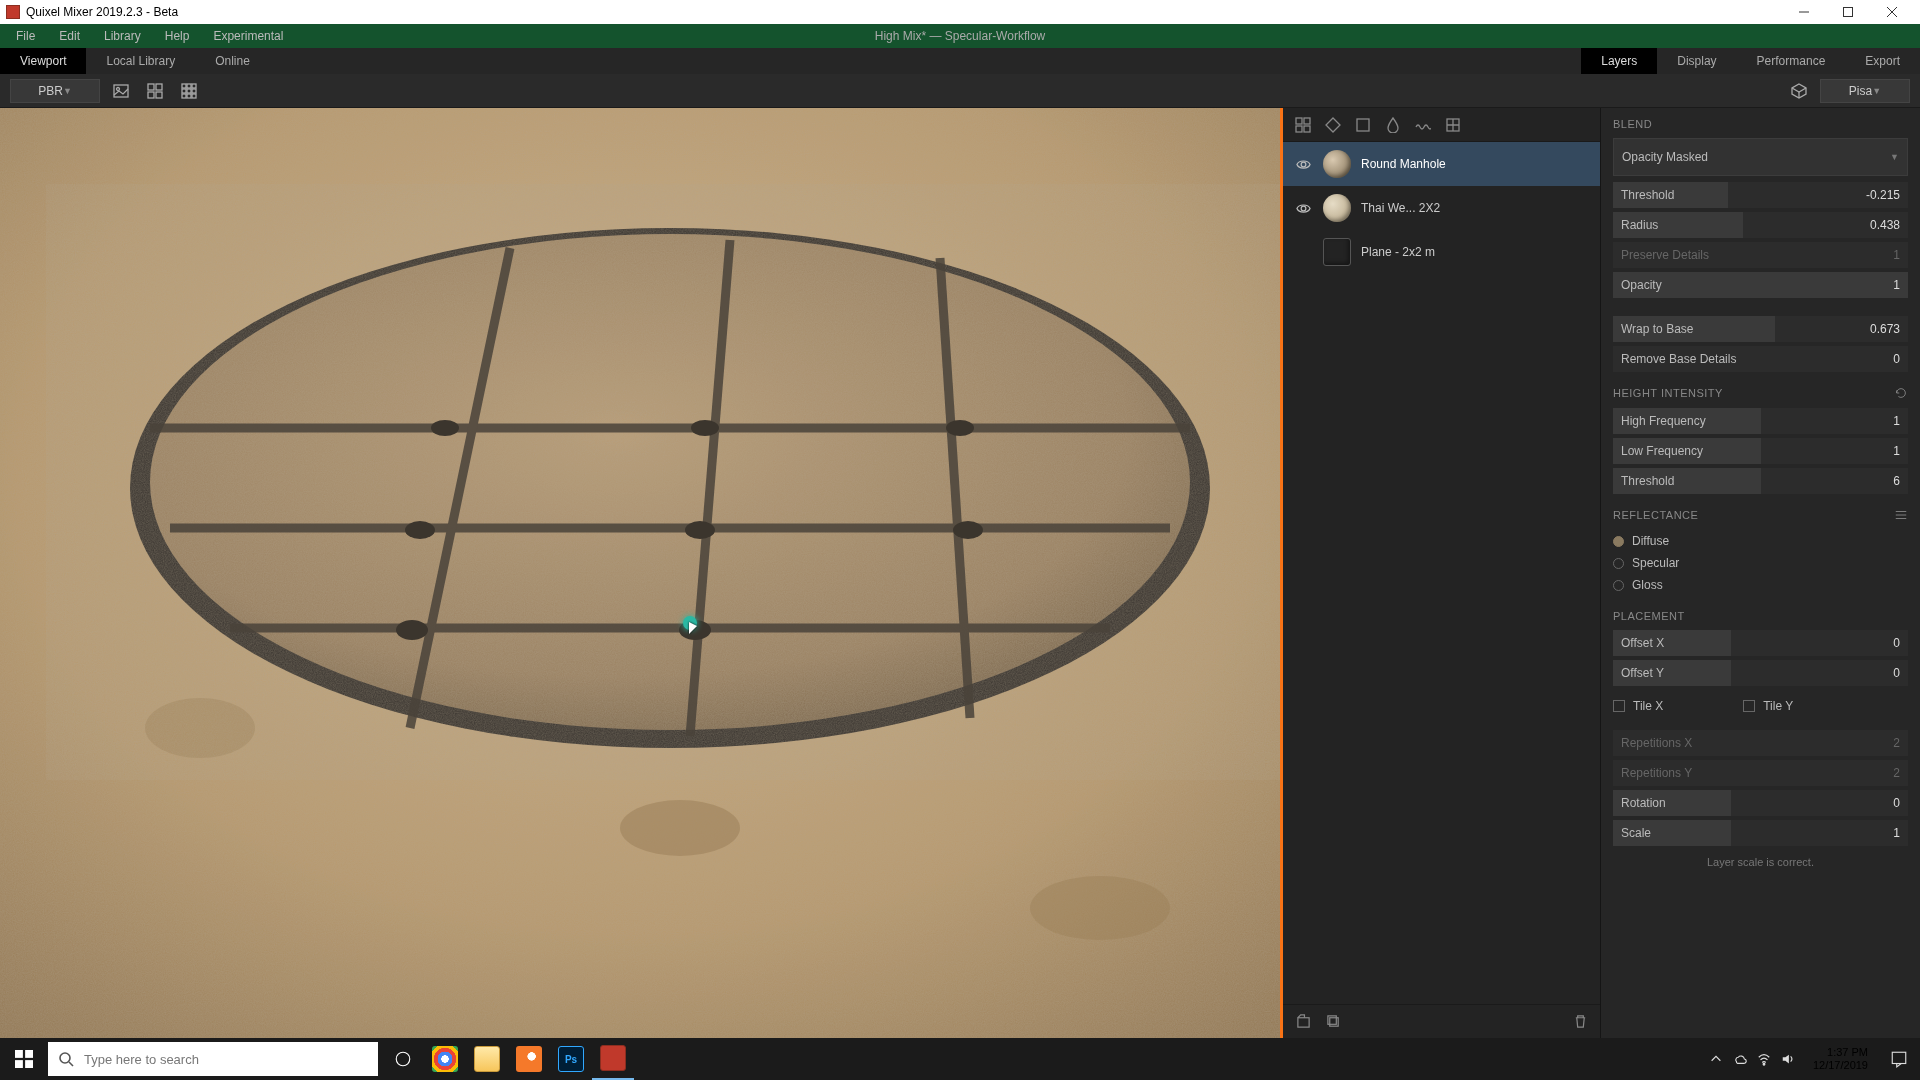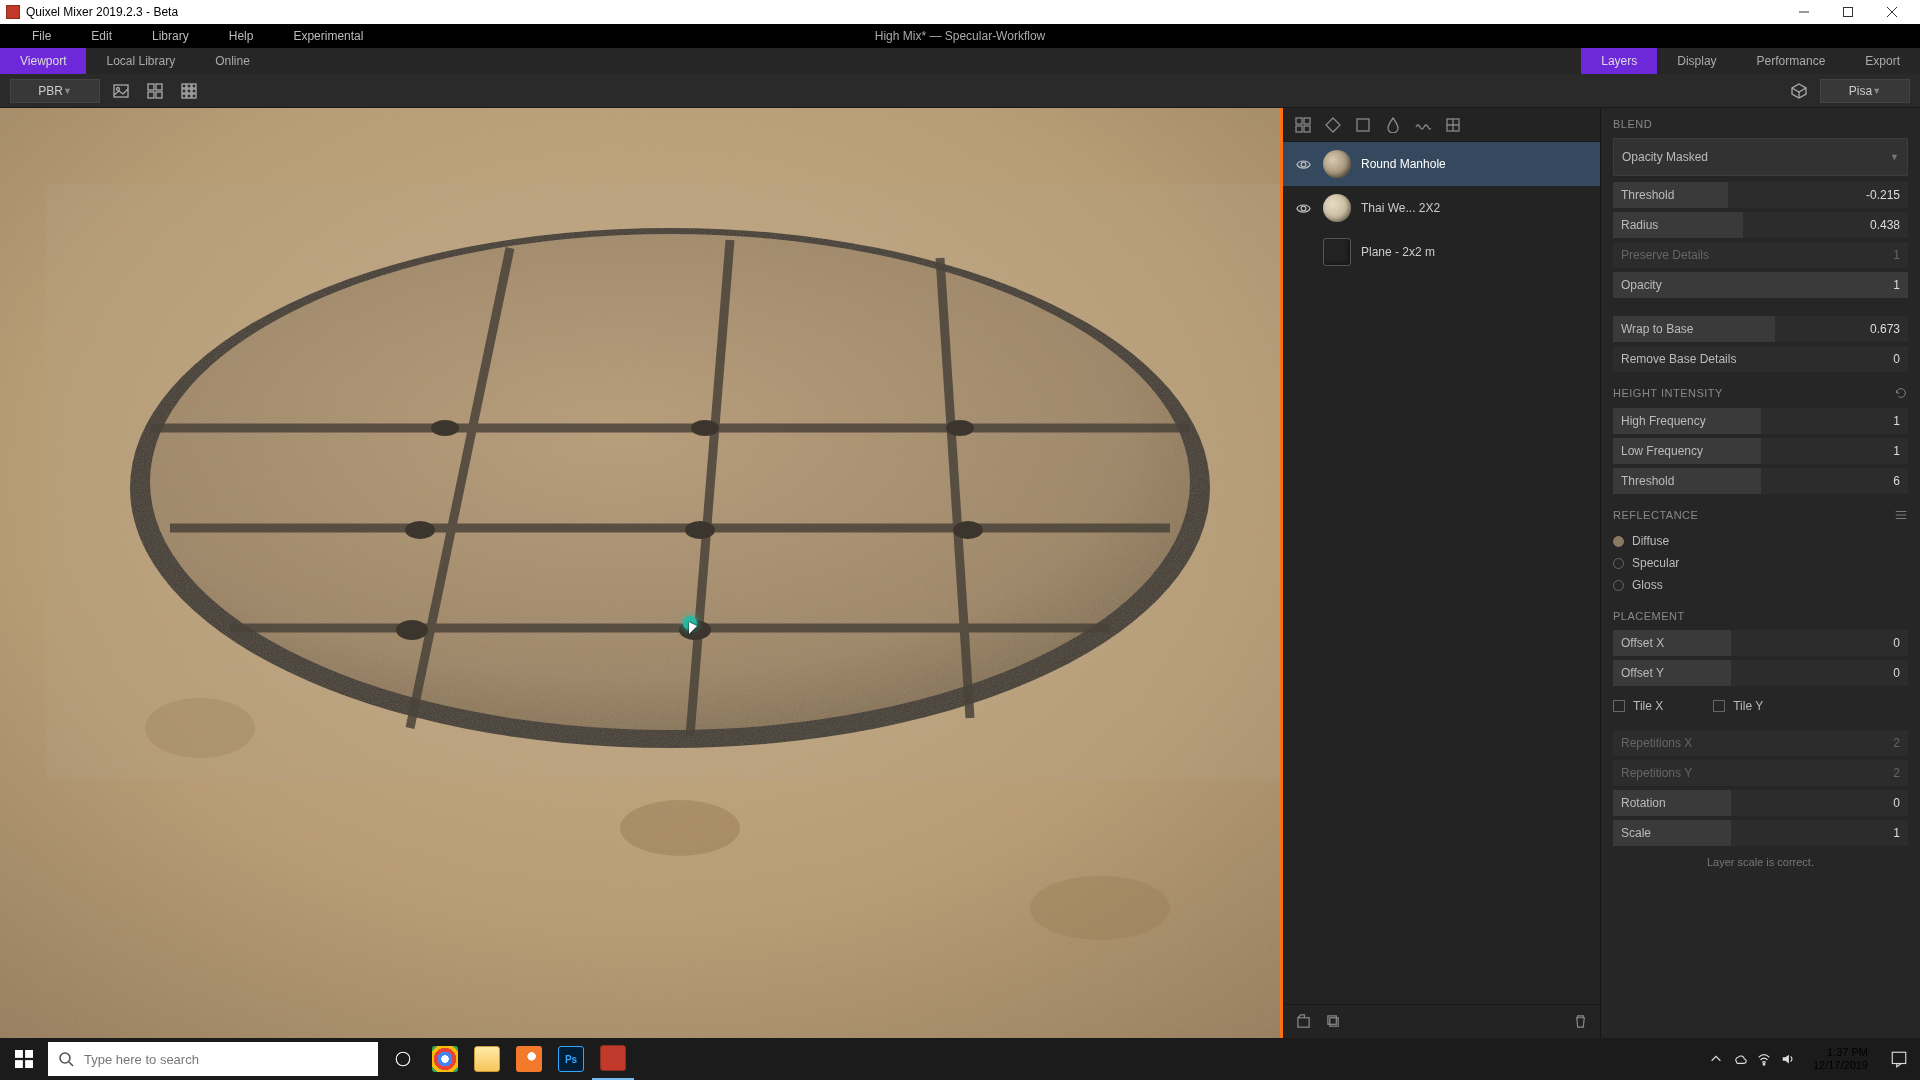--- a/index.html
+++ b/index.html
@@ -6,29 +6,29 @@
 body { width:1920px; height:1080px; background:#1e1e1e; overflow:hidden; position:relative; }
 
 
 .titlebar { height:24px; background:#fff; display:flex; align-items:center; padding:0 6px; font-size:12px; color:#000; }
 .titlebar .logo { width:14px; height:14px; background:#c0392b; border:1px solid #8b2e20; margin-right:6px; }
 .titlebar .spacer { flex:1; }
 .titlebar .winbtn { width:44px; height:24px; display:flex; align-items:center; justify-content:center; font-size:12px; }
 .titlebar .winbtn svg { width:12px; height:12px; stroke:#333; fill:none; stroke-width:1; }
 
 
-.menubar { height:24px; background:#000000; display:flex; align-items:center; padding:0 20px; color:#bbb; font-size:12px; position:relative;gap:16px; }
+.menubar { height:24px; background:#14532d; display:flex; align-items:center; padding:0 4px; color:#bbb; font-size:12px; position:relative; }
 .menubar .item { padding:0 12px; line-height:24px; cursor:pointer; }
 .menubar .center { position:absolute; left:50%; transform:translateX(-50%); color:#aaa; }
 
 
 .tabsrow { height:26px; background:#262626; display:flex; }
 .tabsrow .left, .tabsrow .right { display:flex; }
 .tabsrow .tab { padding:0 20px; line-height:26px; font-size:12px; color:#aaa; cursor:pointer; }
-.tabsrow .tab.active { background:#6d28d9; color:#ddd; }
+.tabsrow .tab.active { background:#000000; color:#ddd; }
 .tabsrow .spacer { flex:1; }
 
 
 .toolrow { height:34px; background:#2a2a2a; display:flex; align-items:center; padding:0 10px; gap:8px; border-bottom:1px solid #1a1a1a;}
 .toolrow .dropdown { height:24px; background:#383838; border:1px solid #444; display:flex; align-items:center; padding:0 8px; font-size:12px; color:#ccc; min-width:90px; justify-content:center;}
 .toolrow .dropdown .chev { font-size:9px; color:#888; }
 .toolrow .iconbtn { width:26px; height:24px; display:flex; align-items:center; justify-content:center; }
 .toolrow .iconbtn svg { width:16px; height:16px; stroke:#aaa; fill:none; stroke-width:1.3; }
 .toolrow .spacer { flex:1; }
 
@@ -61,21 +61,21 @@
 .props .section:first-child { margin-top:0;}
 .props .drop { height:26px; background:#323232; border:1px solid #3c3c3c; display:flex; align-items:center; padding:18px 8px; justify-content:space-between; margin-bottom:6px;}
 .props .drop .chev{font-size:9px;color:#777;}
 .props .sliderrow { height:26px; position:relative; background:#2c2c2c; margin-bottom:4px; display:flex; align-items:center;}
 .props .sliderrow .fill { position:absolute; left:0; top:0; bottom:0; background:#3a3a3a;}
 .props .sliderrow .label { position:relative; padding-left:8px; flex:1; z-index:1;}
 .props .sliderrow .val { position:relative; padding-right:8px; z-index:1; color:#ddd;}
 .props .sliderrow.dim .label,.props .sliderrow.dim .val{ color:#666;}
 .props .checkrow { display:flex; align-items:center; height:24px; margin-bottom:4px;}
 .props .checkrow .box { width:12px;height:12px;border:1px solid #666; margin-right:8px;}
-.props .checkgrid { display:flex; gap:50px; margin:8px 0;}
+.props .checkgrid { display:flex; gap:80px; margin:8px 0;}
 .props .radio { display:flex; align-items:center; height:22px;}
 .props .radio .dot { width:11px;height:11px;border-radius:50%;border:1px solid #666;margin-right:8px;}
 .props .radio .dot.on { background:#8a7a60; border-color:#8a7a60;}
 .props .hint { color:#777; font-size:11px; margin-top:10px;text-align:center;}
 
 
 .taskbar { position:absolute; bottom:0; left:0; right:0; height:42px; background:#1b1b1b; display:flex; align-items:center; }
 .taskbar .start { width:48px;height:42px;display:flex;align-items:center;justify-content:center;}
 .taskbar .start svg{width:18px;height:18px;fill:#fff;}
 .taskbar .search { flex:0 0 330px; height:34px; background:#fff; display:flex; align-items:center; padding:0 10px; gap:10px; margin-right:4px;}

